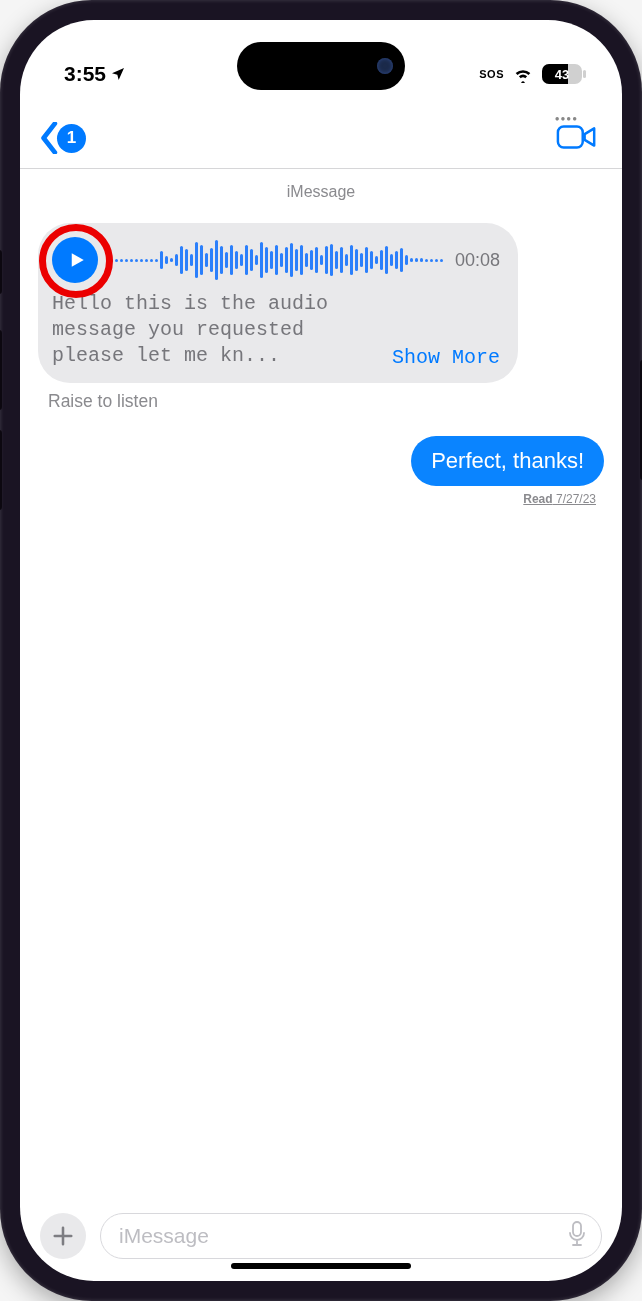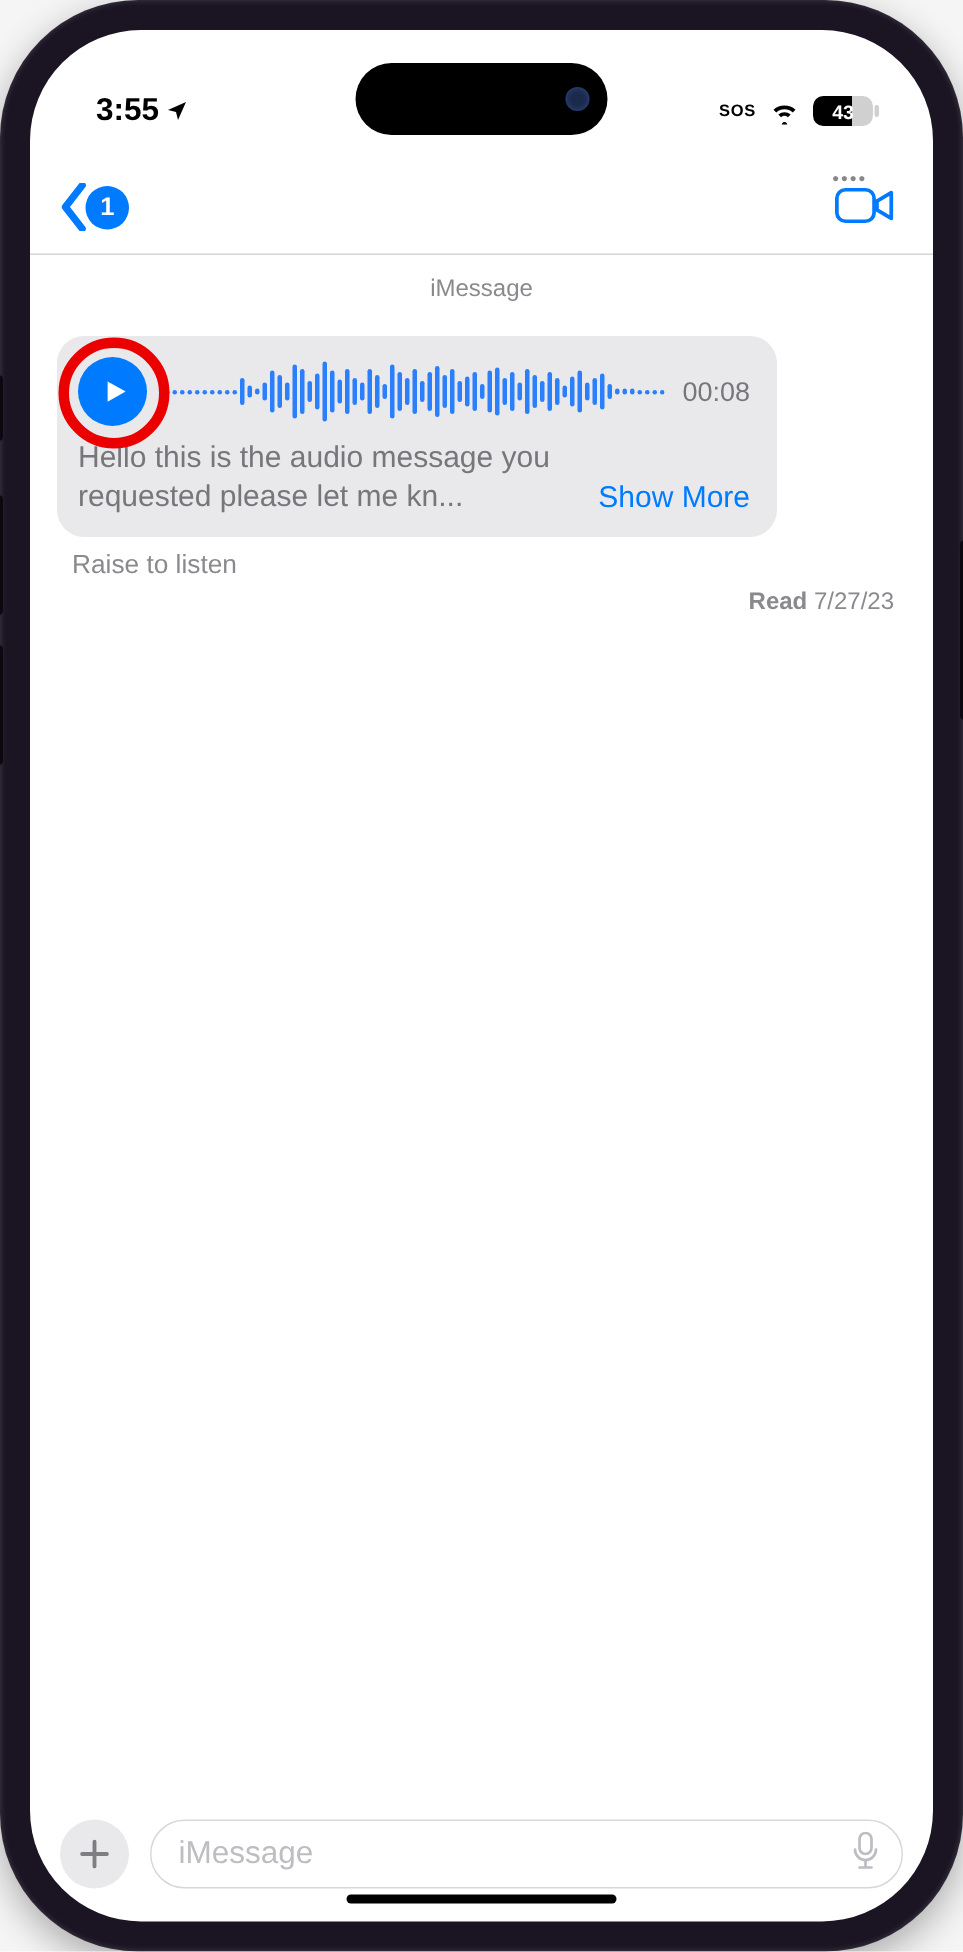--- a/index.html
+++ b/index.html
@@ -128,21 +128,21 @@
   }
   .thread-label {
     text-align:center; color:#8A8A8E; font-size:16px;
   }
   .thread-ts { text-align:center; color:#8A8A8E; font-size:16px; margin-top:2px;}
   .thread-ts .bold{ font-weight:600; }
   .audio-bubble {
     margin-top:22px;
     align-self:flex-start;
     background:#E9E9EB;
-    border-radius:18px;
+    border-radius:32px;
     padding:14px 18px 14px 14px;
     width: 480px;
     position:relative;
   }
   .audio-row { display:flex; align-items:center; gap:12px;}
   .play {
     width:46px; height:46px; border-radius:50%; background:#007AFF;
     display:flex; align-items:center; justify-content:center;
     flex-shrink:0;
   }
@@ -156,31 +156,31 @@
   }
   .wave {
     flex:1; height:46px; display:flex; align-items:center; gap:2.2px;
     overflow:hidden;
   }
   .wave span{
     width:3.5px; background:#2B7FFB; border-radius:2px;
   }
   .dur { color:#76767B; font-size:18px; }
   .transcript-row{
-    display:flex; align-items:flex-end; margin-top:8px; gap:10px;
+    display:flex; align-items:flex-end; margin-top:8px; gap:10px;font-family:Liberation Mono, monospace;
   }
   .transcript { color:#76767B; font-size:20px; line-height:1.3; flex:1;}
   .showmore { color:#007AFF; font-size:20px; white-space:nowrap;}
   .raise { color:#8A8A8E; font-size:17.5px; margin:8px 0 0 10px; align-self:flex-start;}
   .out-bubble {
     margin-top:24px; align-self:flex-end;
     background:#0A84FF; color:#fff; border-radius:26px;
     padding:12px 20px; font-size:22px;
   }
-  .read { align-self:flex-end; color:#8A8A8E; font-size:16px; margin:6px 8px 0 0;}
+  .read { align-self:flex-end; color:#8A8A8E; font-size:12px; margin:6px 8px 0 0;text-decoration:underline;}
   .read .b{ font-weight:600; color:#8A8A8E;}
   
   .composer {
     padding: 10px 20px 22px 20px;
     display:flex; align-items:center; gap:14px;
   }
   .plus {
     width:46px; height:46px; border-radius:50%; background:#E9E9EB;
     display:flex; align-items:center; justify-content:center;
     color:#7D7D82; font-size:28px; font-weight:400;
@@ -330,20 +330,23 @@
           <div class="dur">00:08</div>
         </div>
         <div class="transcript-row">
           <div class="transcript">Hello this is the audio message you requested please let me kn...</div>
           <div class="showmore">Show More</div>
         </div>
       </div>
 
       <div class="raise">Raise to listen</div>
 
+      <div class="out-bubble">
+        <span>Perfect, thanks!</span>
+      </div>
       <div class="read">
         <span class="b">Read</span><span> 7/27/23</span>
       </div>
     </div>
 
     <div class="composer">
       <div class="plus">
         <svg width="22" height="22" viewBox="0 0 24 24">
             <path d="M12 3 V21 M3 12 H21" stroke="#7D7D82" stroke-width="2.8" stroke-linecap="round"></path>
           </svg>

